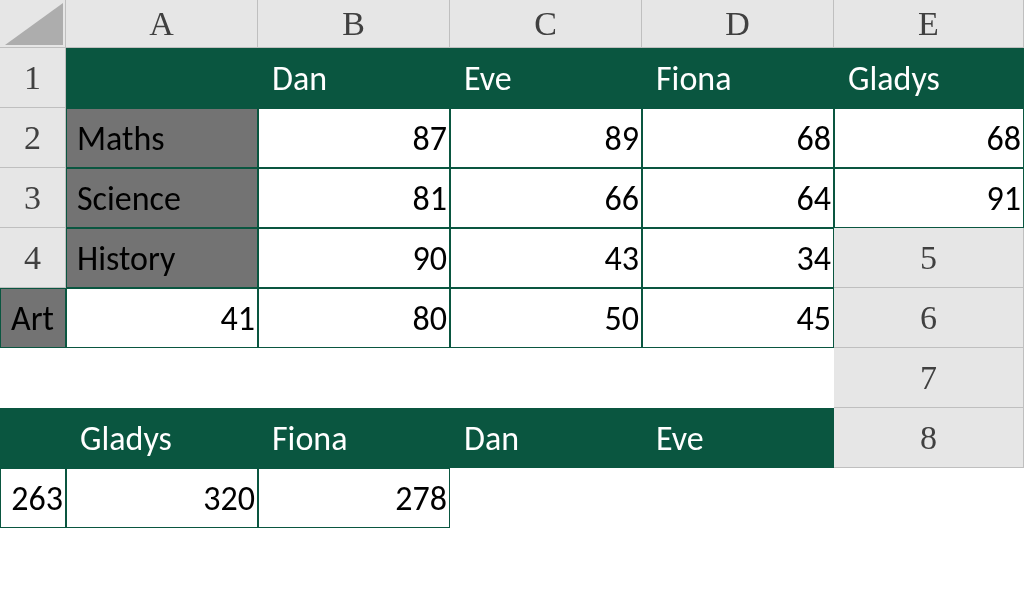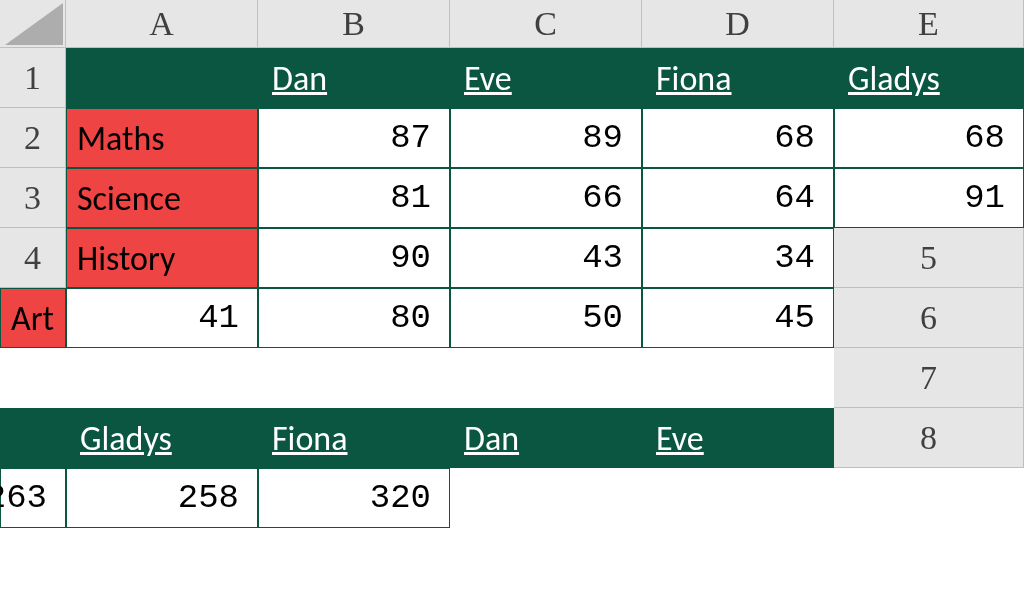--- a/index.html
+++ b/index.html
@@ -63,37 +63,35 @@
       display: flex;
       align-items: center;
       font-size: 34px;
       color: #000000;
     }
     .dark-header {
       background: #0a5640;
       color: #ffffff;
       padding-left: 14px;
       justify-content: flex-start;
-      text-decoration: underline;
     }
     .dark-header-first {
       background: #0a5640;
     }
     .subject {
-      background: #ef4444;
+      background: #737373;
       border: 1px solid #0a5640;
       padding-left: 10px;
       justify-content: flex-start;
     }
     .number {
       background: #ffffff;
       border: 1px solid #0a5640;
-      padding-right: 18px;
+      padding-right: 2px;
       justify-content: flex-end;
-      font-family: Liberation Mono, monospace;
     }
     .blank {
       background: #ffffff;
     }
   </style>
 </head>
 <body>
 
 <div class="spreadsheet">
 
@@ -147,15 +145,15 @@
 
   <div class="row-header">7</div>
   <div class="cell dark-header-first"></div>
   <div class="cell dark-header">Gladys</div>
   <div class="cell dark-header">Fiona</div>
   <div class="cell dark-header">Dan</div>
   <div class="cell dark-header">Eve</div>
 
   <div class="row-header">8</div>
   <div class="cell number">263</div>
-  <div class="cell number">258</div>
   <div class="cell number">320</div>
+  <div class="cell number">278</div>
 </div>
 
 </body></html>

